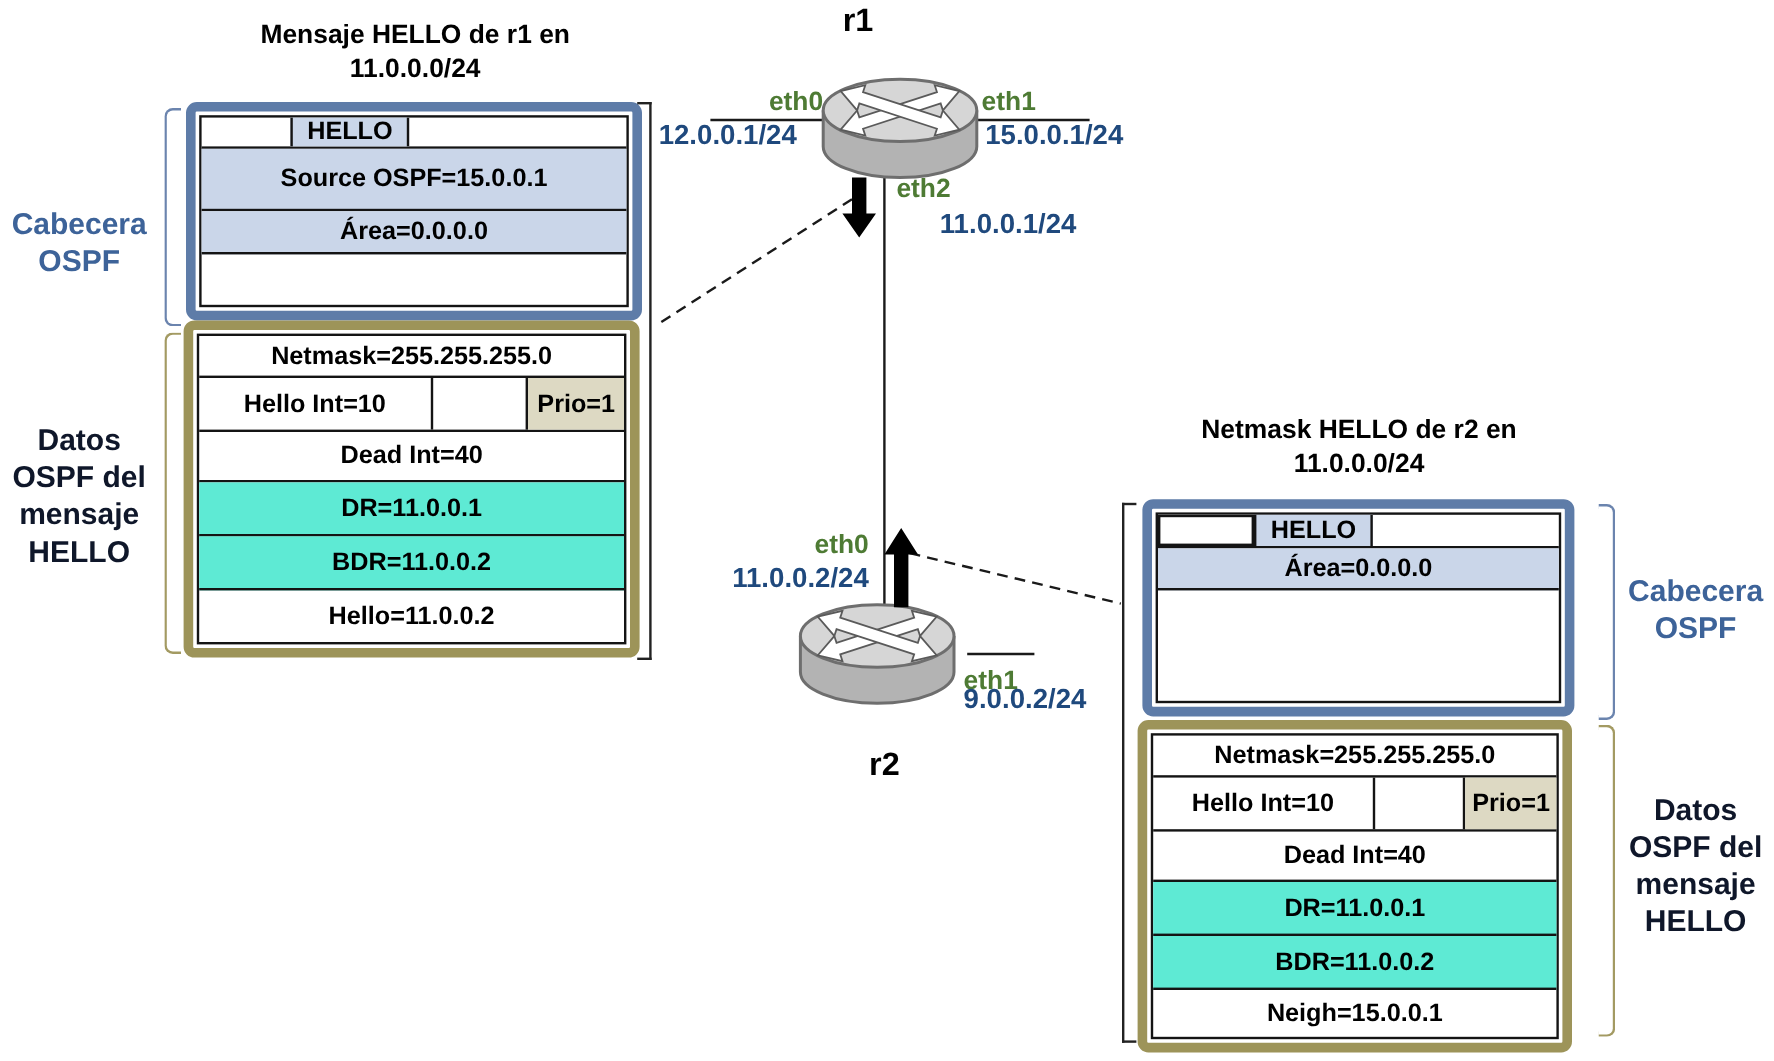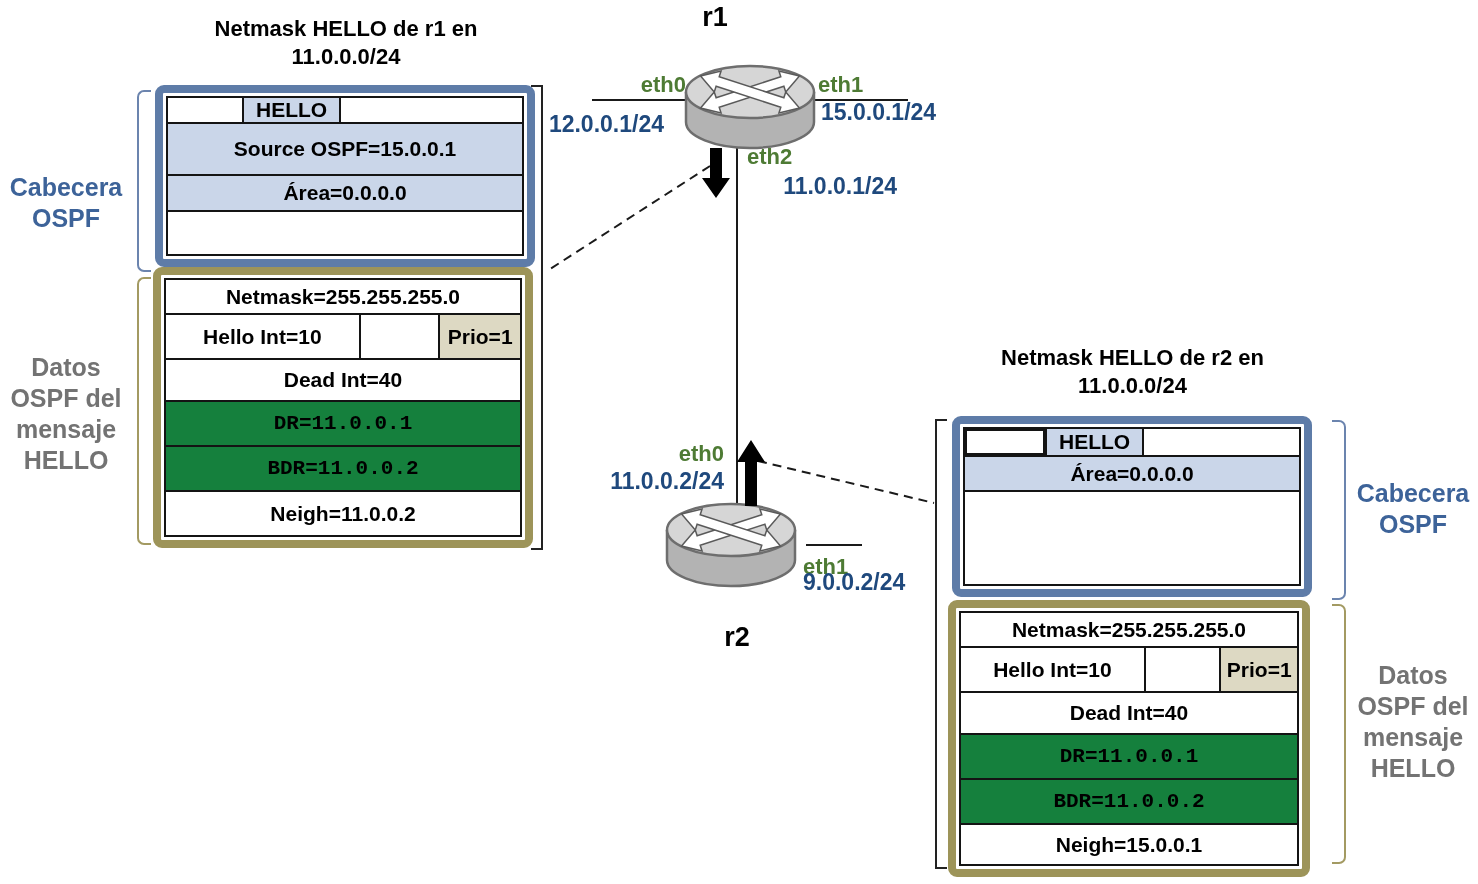--- a/index.html
+++ b/index.html
@@ -12,21 +12,21 @@
   
   .msg-box{position:absolute;border-radius:9px;padding:3px;background:#fff;box-sizing:border-box;z-index:1;}
   .msg-box.blue{border:8px solid #5E7CA8;}
   .msg-box.olive{border:8px solid #9D9459;}
   .tbl{width:100%;height:100%;border:2px solid #141414;display:flex;flex-direction:column;
        background:#fff;font-size:21px;font-weight:600;box-sizing:border-box;}
   .row{border-bottom:2px solid #141414;display:flex;align-items:center;justify-content:center;
        text-align:center;flex:none;box-sizing:border-box;}
   .row.last{border-bottom:none;flex:1;}
   .fill-blue{background:#CAD6E9;}
-  .fill-tan{background:#15803d;font-family:Liberation Mono, monospace;}
+  .fill-tan{background:#5eead4;}
   .hello-row{justify-content:flex-start;align-items:stretch;padding:0;}
   .hello-chip{background:#CAD6E9;border-left:2px solid #141414;border-right:2px solid #141414;
       padding:0 12px;display:flex;align-items:center;}
   .white-box{width:80px;border:2px solid #141414;background:#fff;flex:none;box-sizing:border-box;}
   .spacer{flex:none;}
   .flexfill{flex:1;}
   .split{padding:0;align-items:stretch;}
   .split>span{display:flex;align-items:center;justify-content:center;box-sizing:border-box;}
   .cell-a{width:55%;border-right:2px solid #141414;}
   .cell-b{flex:1;border-right:2px solid #141414;}
@@ -38,21 +38,21 @@
   .br-close{border:2px solid;border-left:none;border-radius:0 7px 7px 0;}
   .br-blue{border-color:#6B84AE;}
   .br-olive{border-color:#A39A62;}
   .br-black-open{border:2px solid #222;border-right:none;}
   .br-black-close{border:2px solid #222;border-left:none;}
 
   
   .title{position:absolute;text-align:center;font-size:22px;font-weight:600;line-height:28px;z-index:1;}
   .side-label{position:absolute;text-align:center;font-size:25px;font-weight:700;line-height:31px;z-index:1;}
   .lbl-blue{color:#3D6399;}
-  .lbl-olive{color:#737373;}
+  .lbl-olive{color:#0f172a;}
   .router-name{position:absolute;text-align:center;font-size:27px;font-weight:700;color:#000;z-index:2;}
   .ethlbl{position:absolute;font-size:22px;font-weight:600;color:#4E7B34;z-index:1;}
   .iplbl{position:absolute;font-size:23px;font-weight:700;color:#1F497D;z-index:1;}
   .tr{text-align:right;}
 
   
   .thin-line{stroke:#1a1a1a;stroke-width:2;fill:none;}
   .dashed{stroke:#1a1a1a;stroke-width:2;fill:none;stroke-dasharray:9 6;}
   .cyl-body{fill:#B3B3B3;stroke:#6E6E6E;stroke-width:2.5;}
   .cyl-top{fill:#D6D6D6;stroke:#6E6E6E;stroke-width:2.5;}
@@ -94,33 +94,33 @@
     </g>
 
     <polygon class="solid-arrow" points="710,148 722,148 722,178 730,178 716,198 702,178 710,178"></polygon>
     <polygon class="solid-arrow" points="745,506 757,506 757,462 765,462 751,440 737,462 745,462"></polygon>
   </svg>
 
   <div class="router-name" style="left:685px;top:2px;width:60px;">r1</div>
   <div class="router-name" style="left:707px;top:598px;width:60px;margin-top:24px;">r2</div>
 
   <div class="ethlbl tr" style="left:598px;top:72px;width:88px;">eth0</div>
-  <div class="iplbl tr" style="left:543px;top:111px;width:121px;">12.0.0.1/24</div>
+  <div class="iplbl tr" style="left:543px;top:99px;width:121px;">12.0.0.1/24</div>
   <div class="ethlbl" style="left:818px;top:72px;width:90px;">eth1</div>
   <div class="iplbl" style="left:821px;top:99px;width:145px;">15.0.0.1/24</div>
   <div class="ethlbl" style="left:747px;top:144px;width:90px;">eth2</div>
   <div class="iplbl" style="left:747px;top:173px;width:150px;text-align:right;">11.0.0.1/24</div>
 
   <div class="ethlbl tr" style="left:638px;top:441px;width:86px;">eth0</div>
   <div class="iplbl tr" style="left:580px;top:468px;width:144px;">11.0.0.2/24</div>
   <div class="ethlbl" style="left:803px;top:554px;width:90px;">eth1</div>
   <div class="iplbl" style="left:803px;top:569px;width:140px;">9.0.0.2/24</div>
 
   <div class="title" style="left:150px;top:15px;width:392px;">
-    <div>Netmask HELLO de r1 en</div>
+    <div>Mensaje HELLO de r1 en</div>
     <div>11.0.0.0/24</div>
   </div>
 
   <div class="msg-box blue" style="left:155px;top:85px;width:380px;height:182px;">
     <div class="tbl">
       <div class="row hello-row" style="height:26px;">
         <span class="spacer" style="width:74px;"></span>
         <span class="hello-chip">HELLO</span>
         <span class="flexfill"></span>
       </div>
@@ -134,21 +134,21 @@
     <div class="tbl">
       <div class="row" style="height:35px;">Netmask=255.255.255.0</div>
       <div class="row split" style="height:45px;">
         <span class="cell-a">Hello Int=10</span>
         <span class="cell-b"></span>
         <span class="cell-c">Prio=1</span>
       </div>
       <div class="row" style="height:42px;">Dead Int=40</div>
       <div class="row fill-tan" style="height:45px;">DR=11.0.0.1</div>
       <div class="row fill-tan" style="height:45px;">BDR=11.0.0.2</div>
-      <div class="row last">Neigh=11.0.0.2</div>
+      <div class="row last">Hello=11.0.0.2</div>
     </div>
   </div>
 
   <div class="bracket br-open br-blue" style="left:137px;top:90px;width:14px;height:182px;"></div>
   <div class="bracket br-open br-olive" style="left:137px;top:277px;width:14px;height:268px;"></div>
   <div class="bracket br-black-close" style="left:531px;top:85px;width:12px;height:465px;"></div>
 
   <div class="side-label lbl-blue" style="left:0px;top:172px;width:132px;">
     <div>Cabecera</div>
     <div>OSPF</div>

